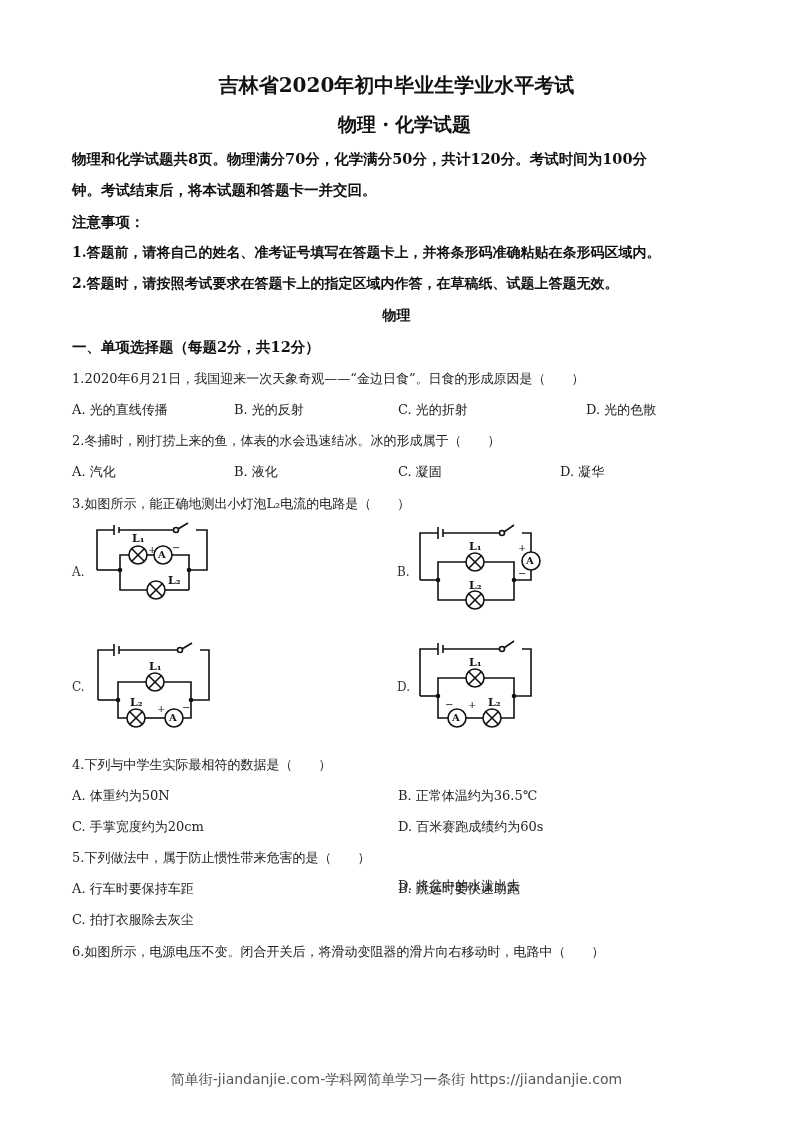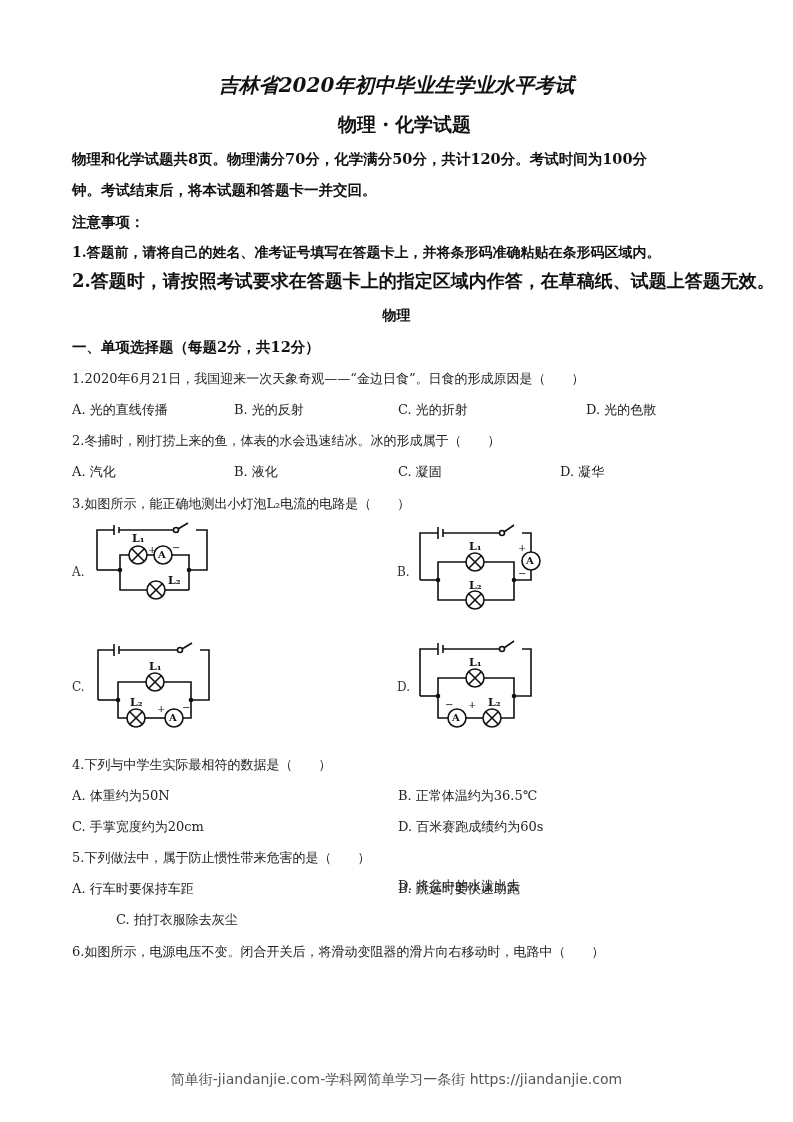--- a/index.html
+++ b/index.html
@@ -1,38 +1,38 @@
 <!DOCTYPE html>
 <html><head>
 <meta charset="utf-8">
 <style>
   html, body { margin: 0; padding: 0; background: #ffffff; }
   body { width: 793px; height: 1122px; position: relative; overflow: hidden; color: #111; font-family: "DejaVu Serif", "Liberation Serif", serif; }
   .abs { position: absolute; white-space: nowrap; }
-  .title { left: 0; width: 793px; text-align: center; font-weight: bold; font-size: 20px; top: 72px; font-style: italic; }
+  .title { left: 0; width: 793px; text-align: center; font-weight: bold; font-size: 20px; top: 72px; }
   .subtitle { left: 0; width: 793px; text-align: center; font-weight: bold; font-size: 19px; top: 112px; margin-left: 8px; }
   .bold14 { font-weight: bold; font-size: 14.5px; left: 72px; }
   .center14 { left: 0; width: 793px; text-align: center; font-weight: bold; font-size: 14px; }
   .q { font-size: 13px; left: 72px; color: #222; }
   .opt { font-size: 13px; color: #222; }
   .footer { left: 0; width: 793px; text-align: center; font-family: "DejaVu Sans", sans-serif; font-size: 14px; color: #555; top: 1071px; }
   .circuit { position: absolute; }
   .circuit svg { display: block; }
   .optlabel { position: absolute; font-size: 12px; color: #333; }
 </style>
 </head>
 <body>
 
 <div class="abs title">吉林省2020年初中毕业生学业水平考试</div>
 <div class="abs subtitle">物理・化学试题</div>
 <div class="abs bold14" style="top:150px;">物理和化学试题共8页。物理满分70分，化学满分50分，共计120分。考试时间为100分</div>
 <div class="abs bold14" style="top:181px;">钟。考试结束后，将本试题和答题卡一并交回。</div>
 <div class="abs bold14" style="top:213px;">注意事项：</div>
 <div class="abs bold14" style="top:244px;font-size:14px;">1.答题前，请将自己的姓名、准考证号填写在答题卡上，并将条形码准确粘贴在条形码区域内。</div>
-<div class="abs bold14" style="top:269px;font-size:18px;">2.答题时，请按照考试要求在答题卡上的指定区域内作答，在草稿纸、试题上答题无效。</div>
+<div class="abs bold14" style="top:275px;font-size:14px;">2.答题时，请按照考试要求在答题卡上的指定区域内作答，在草稿纸、试题上答题无效。</div>
 <div class="abs center14" style="top:307px;">物理</div>
 <div class="abs bold14" style="top:338px;">一、单项选择题（每题2分，共12分）</div>
 
 <div class="abs q" style="top:370px;">1.2020年6月21日，我国迎来一次天象奇观——“金边日食”。日食的形成原因是（　　）</div>
 <div class="abs opt" style="top:401px;left:72px;">A.  光的直线传播</div>
 <div class="abs opt" style="top:401px;left:234px;">B.  光的反射</div>
 <div class="abs opt" style="top:401px;left:398px;text-align:right;">C.  光的折射</div>
 <div class="abs opt" style="top:401px;left:586px;">D.  光的色散</div>
 
 <div class="abs q" style="top:432px;">2.冬捕时，刚打捞上来的鱼，体表的水会迅速结冰。冰的形成属于（　　）</div>
@@ -174,18 +174,18 @@
 
 <div class="abs q" style="top:756px;">4.下列与中学生实际最相符的数据是（　　）</div>
 <div class="abs opt" style="top:787px;left:72px;">A.  体重约为50N</div>
 <div class="abs opt" style="top:787px;left:398px;">B.  正常体温约为36.5℃</div>
 <div class="abs opt" style="top:818px;left:72px;">C.  手掌宽度约为20cm</div>
 <div class="abs opt" style="top:818px;left:398px;">D.  百米赛跑成绩约为60s</div>
 
 <div class="abs q" style="top:849px;">5.下列做法中，属于防止惯性带来危害的是（　　）</div>
 <div class="abs opt" style="top:880px;left:72px;">A.  行车时要保持车距</div>
 <div class="abs opt" style="top:880px;left:398px;">B.  跳远时要快速助跑</div>
-<div class="abs opt" style="top:911px;left:72px;margin-left:44px;">C.  拍打衣服除去灰尘</div>
+<div class="abs opt" style="top:911px;left:72px;">C.  拍打衣服除去灰尘</div>
 <div class="abs opt" style="top:877px;left:398px;">D.  将盆中的水泼出去</div>
 
 <div class="abs q" style="top:943px;">6.如图所示，电源电压不变。闭合开关后，将滑动变阻器的滑片向右移动时，电路中（　　）</div>
 
 <div class="abs footer">简单街-jiandanjie.com-学科网简单学习一条街 https://jiandanjie.com</div>
 
 </body></html>

